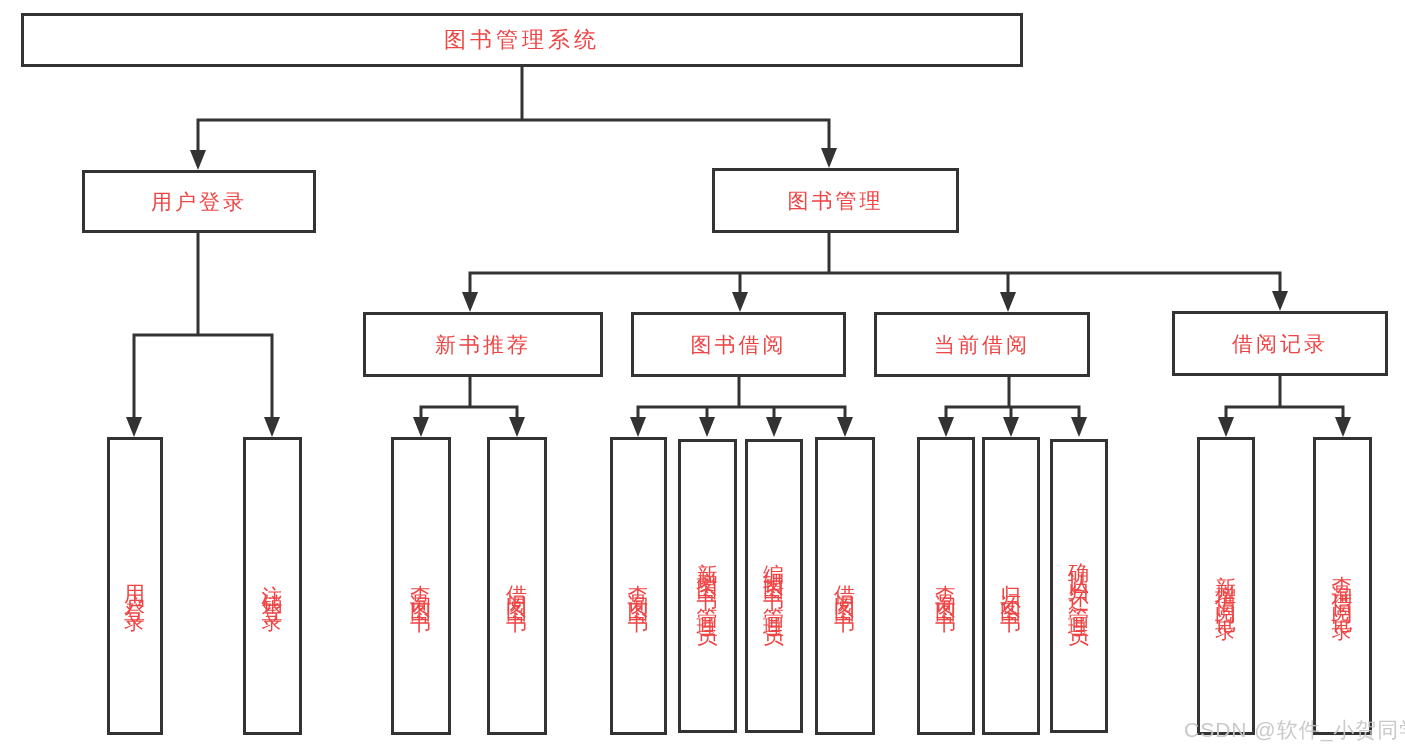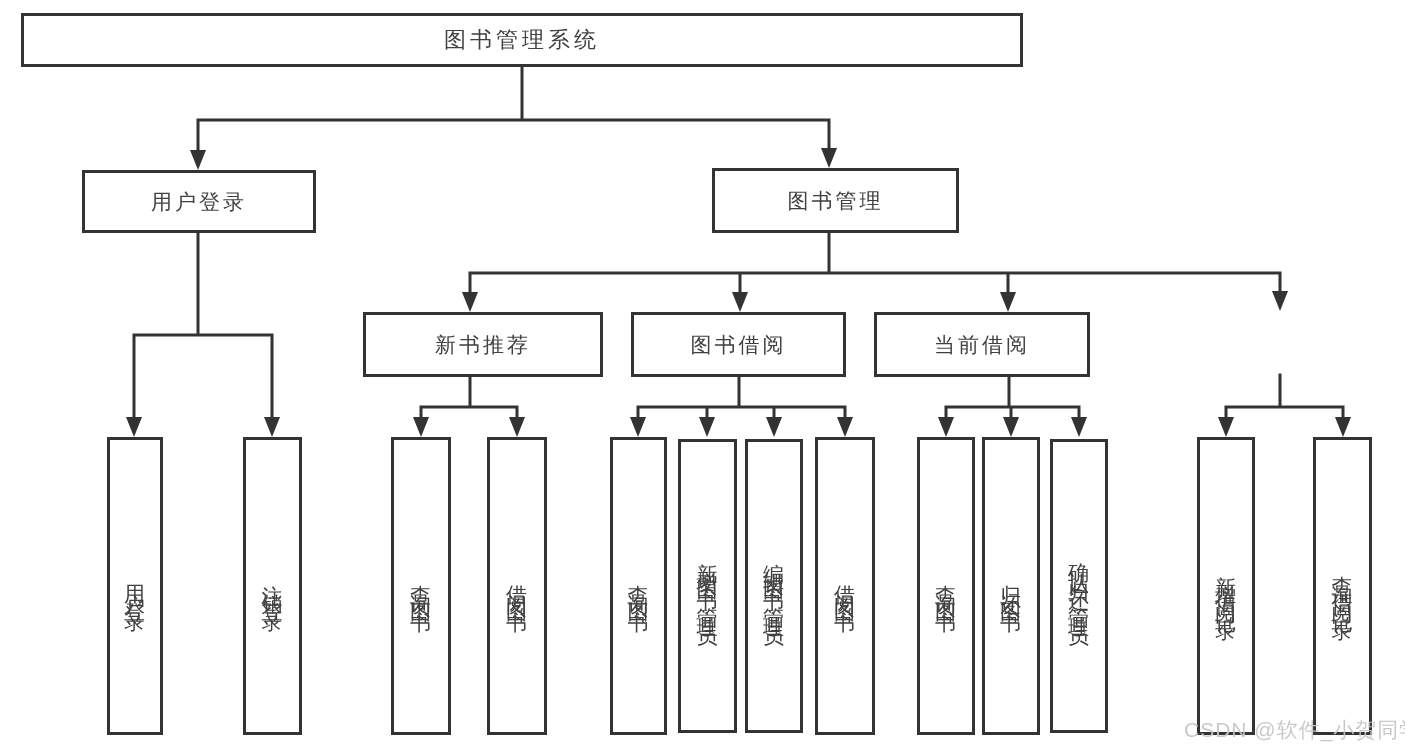--- a/index.html
+++ b/index.html
@@ -19,21 +19,21 @@
     pointer-events: none;
   }
   .node {
     position: absolute;
     box-sizing: border-box;
     border: 3px solid #333333;
     background: #ffffff;
     display: flex;
     align-items: center;
     justify-content: center;
-    color: #404040;
+    color: #ef4444;
   }
   .node.h { font-size: 21px; letter-spacing: 3px; white-space: nowrap; }
   .node.root { font-size: 22px; letter-spacing: 4px; }
   .node.v { font-size: 21px; }
   .vtext {
     writing-mode: vertical-rl;
     text-orientation: mixed;
     letter-spacing: 9px;
     line-height: 1;
   }
@@ -106,20 +106,23 @@
 
   <div class="node h" style="left:363px; top:312px; width:240px; height:65px;">
     <span>新书推荐</span>
   </div>
   <div class="node h" style="left:631px; top:312px; width:215px; height:65px;text-align:right;">
     <span>图书借阅</span>
   </div>
   <div class="node h" style="left:874px; top:312px; width:216px; height:65px;">
     <span>当前借阅</span>
   </div>
+  <div class="node h" style="left:1172px; top:311px; width:216px; height:65px;">
+    <span>借阅记录</span>
+  </div>
 
   <div class="node v" style="left:107px; top:437px; width:56px; height:298px;">
     <span class="vtext">用户登录</span>
   </div>
   <div class="node v" style="left:243px; top:437px; width:59px; height:298px;">
     <span class="vtext">注销登录</span>
   </div>
 
   <div class="node v" style="left:391px; top:437px; width:60px; height:298px;">
     <span class="vtext">查询图书</span>

